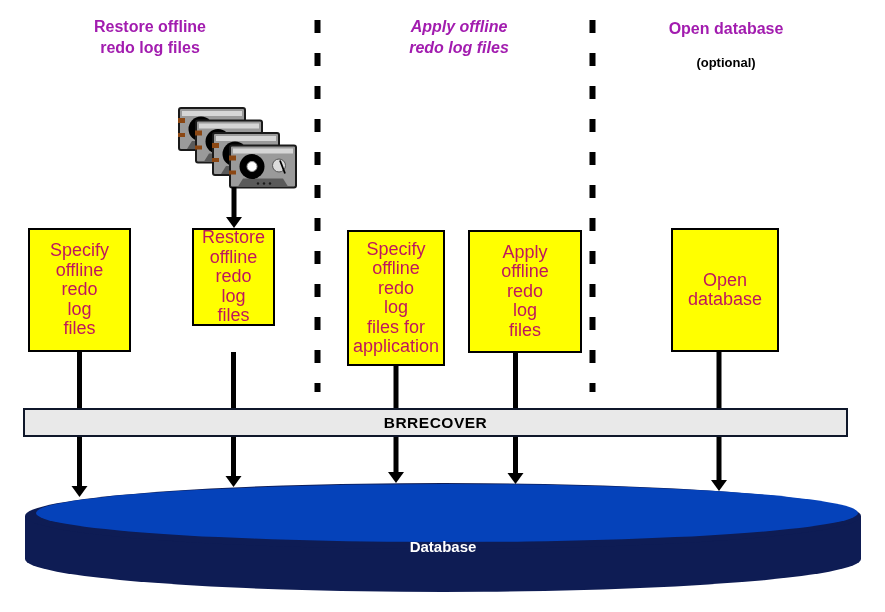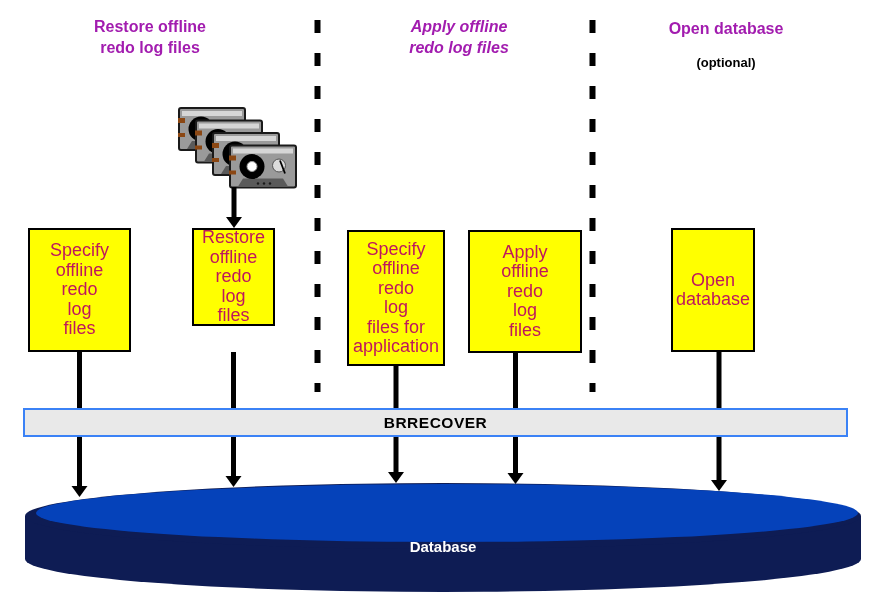--- a/index.html
+++ b/index.html
@@ -35,27 +35,27 @@
     box-sizing:border-box;
     display:flex;align-items:center;justify-content:center;
     text-align:center;
     font-weight:normal;font-size:18px;line-height:19.5px;
     color:#be185d;white-space:pre-line;
   }
   .b1{left:28px;top:228px;width:103px;height:124px;}
   .b2{left:192px;top:228px;width:83px;height:98px;}
   .b3{left:347px;top:230px;width:98px;height:136px;}
   .b4{left:468px;top:230px;width:114px;height:123px;}
-  .b5{left:671px;top:228px;width:84px;height:124px;}
+  .b5{left:671px;top:228px;width:108px;height:124px;}
 
   .brrecover-bar{
     position:absolute;z-index:2;
     left:23px;top:408px;width:825px;height:29px;
     background:var(--bar_fill,#E9E9E9);
-    border:2px solid #3b82f6;
+    border:2px solid #0f172a;
     box-sizing:border-box;
     display:flex;align-items:center;justify-content:center;
     font-weight:bold;font-size:15.5px;letter-spacing:0.5px;color:#000;
   }
 
   .db-label{
     position:absolute;z-index:2;
     left:343px;top:538px;width:200px;
     text-align:center;
     font-weight:bold;font-size:15px;color:#ffffff;

